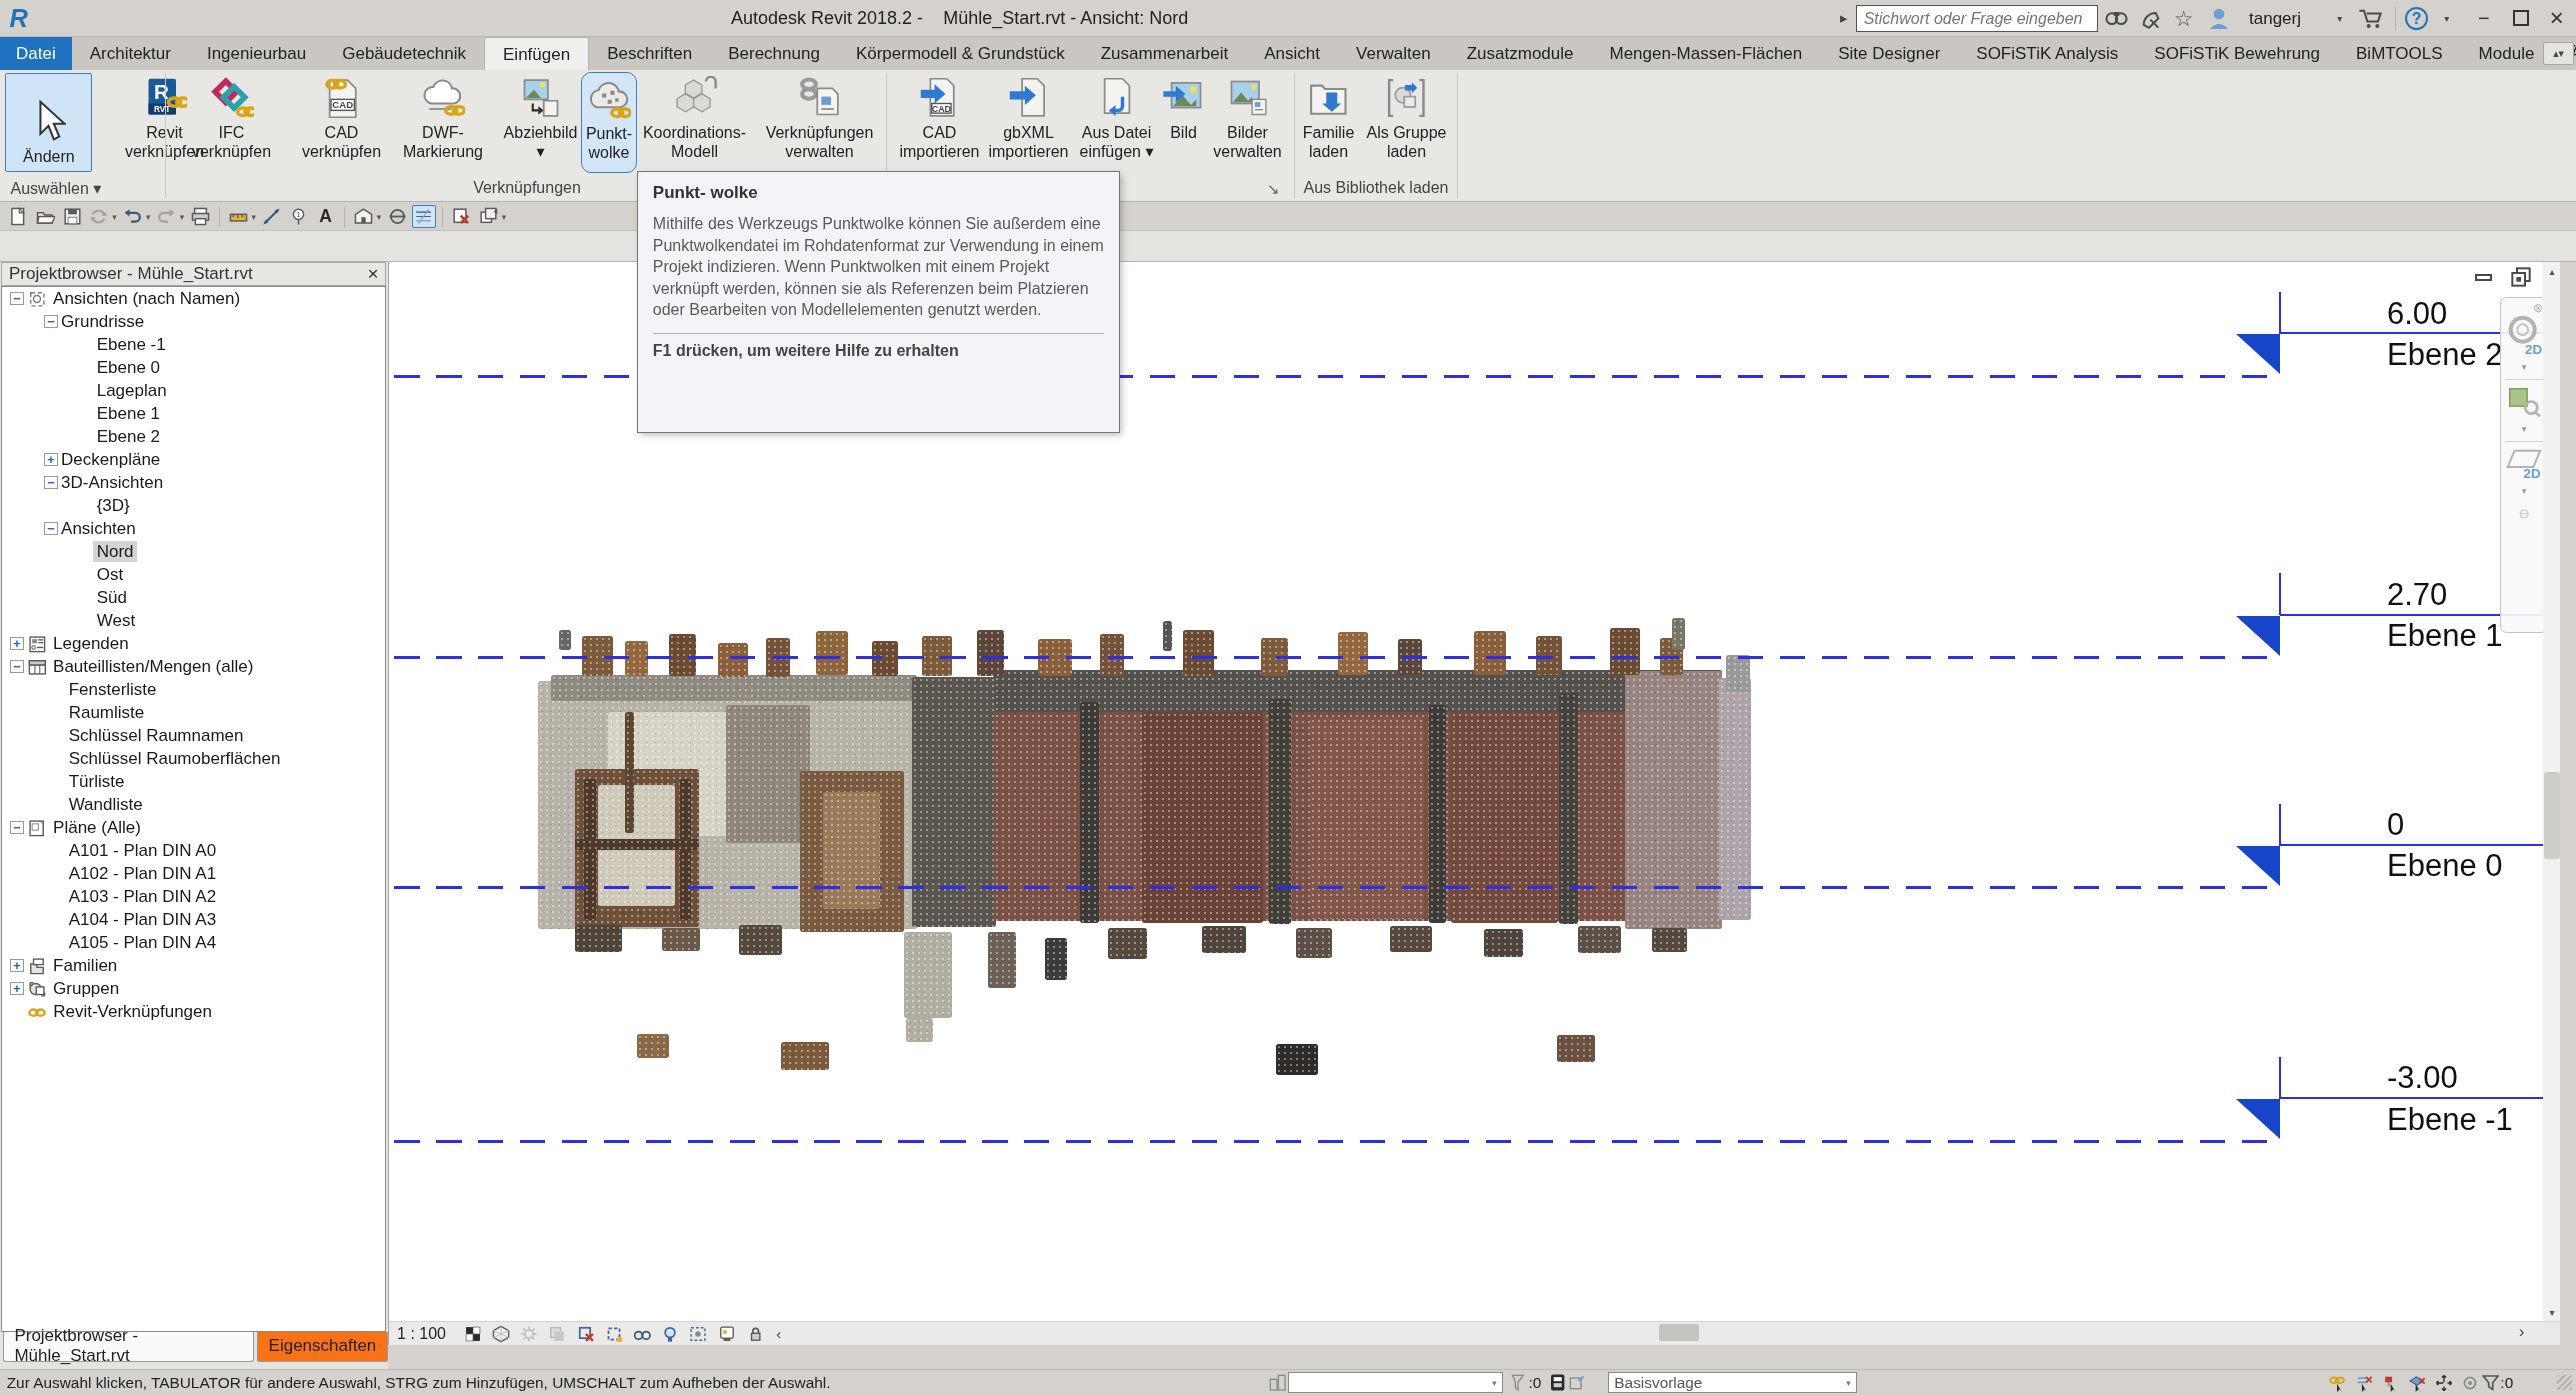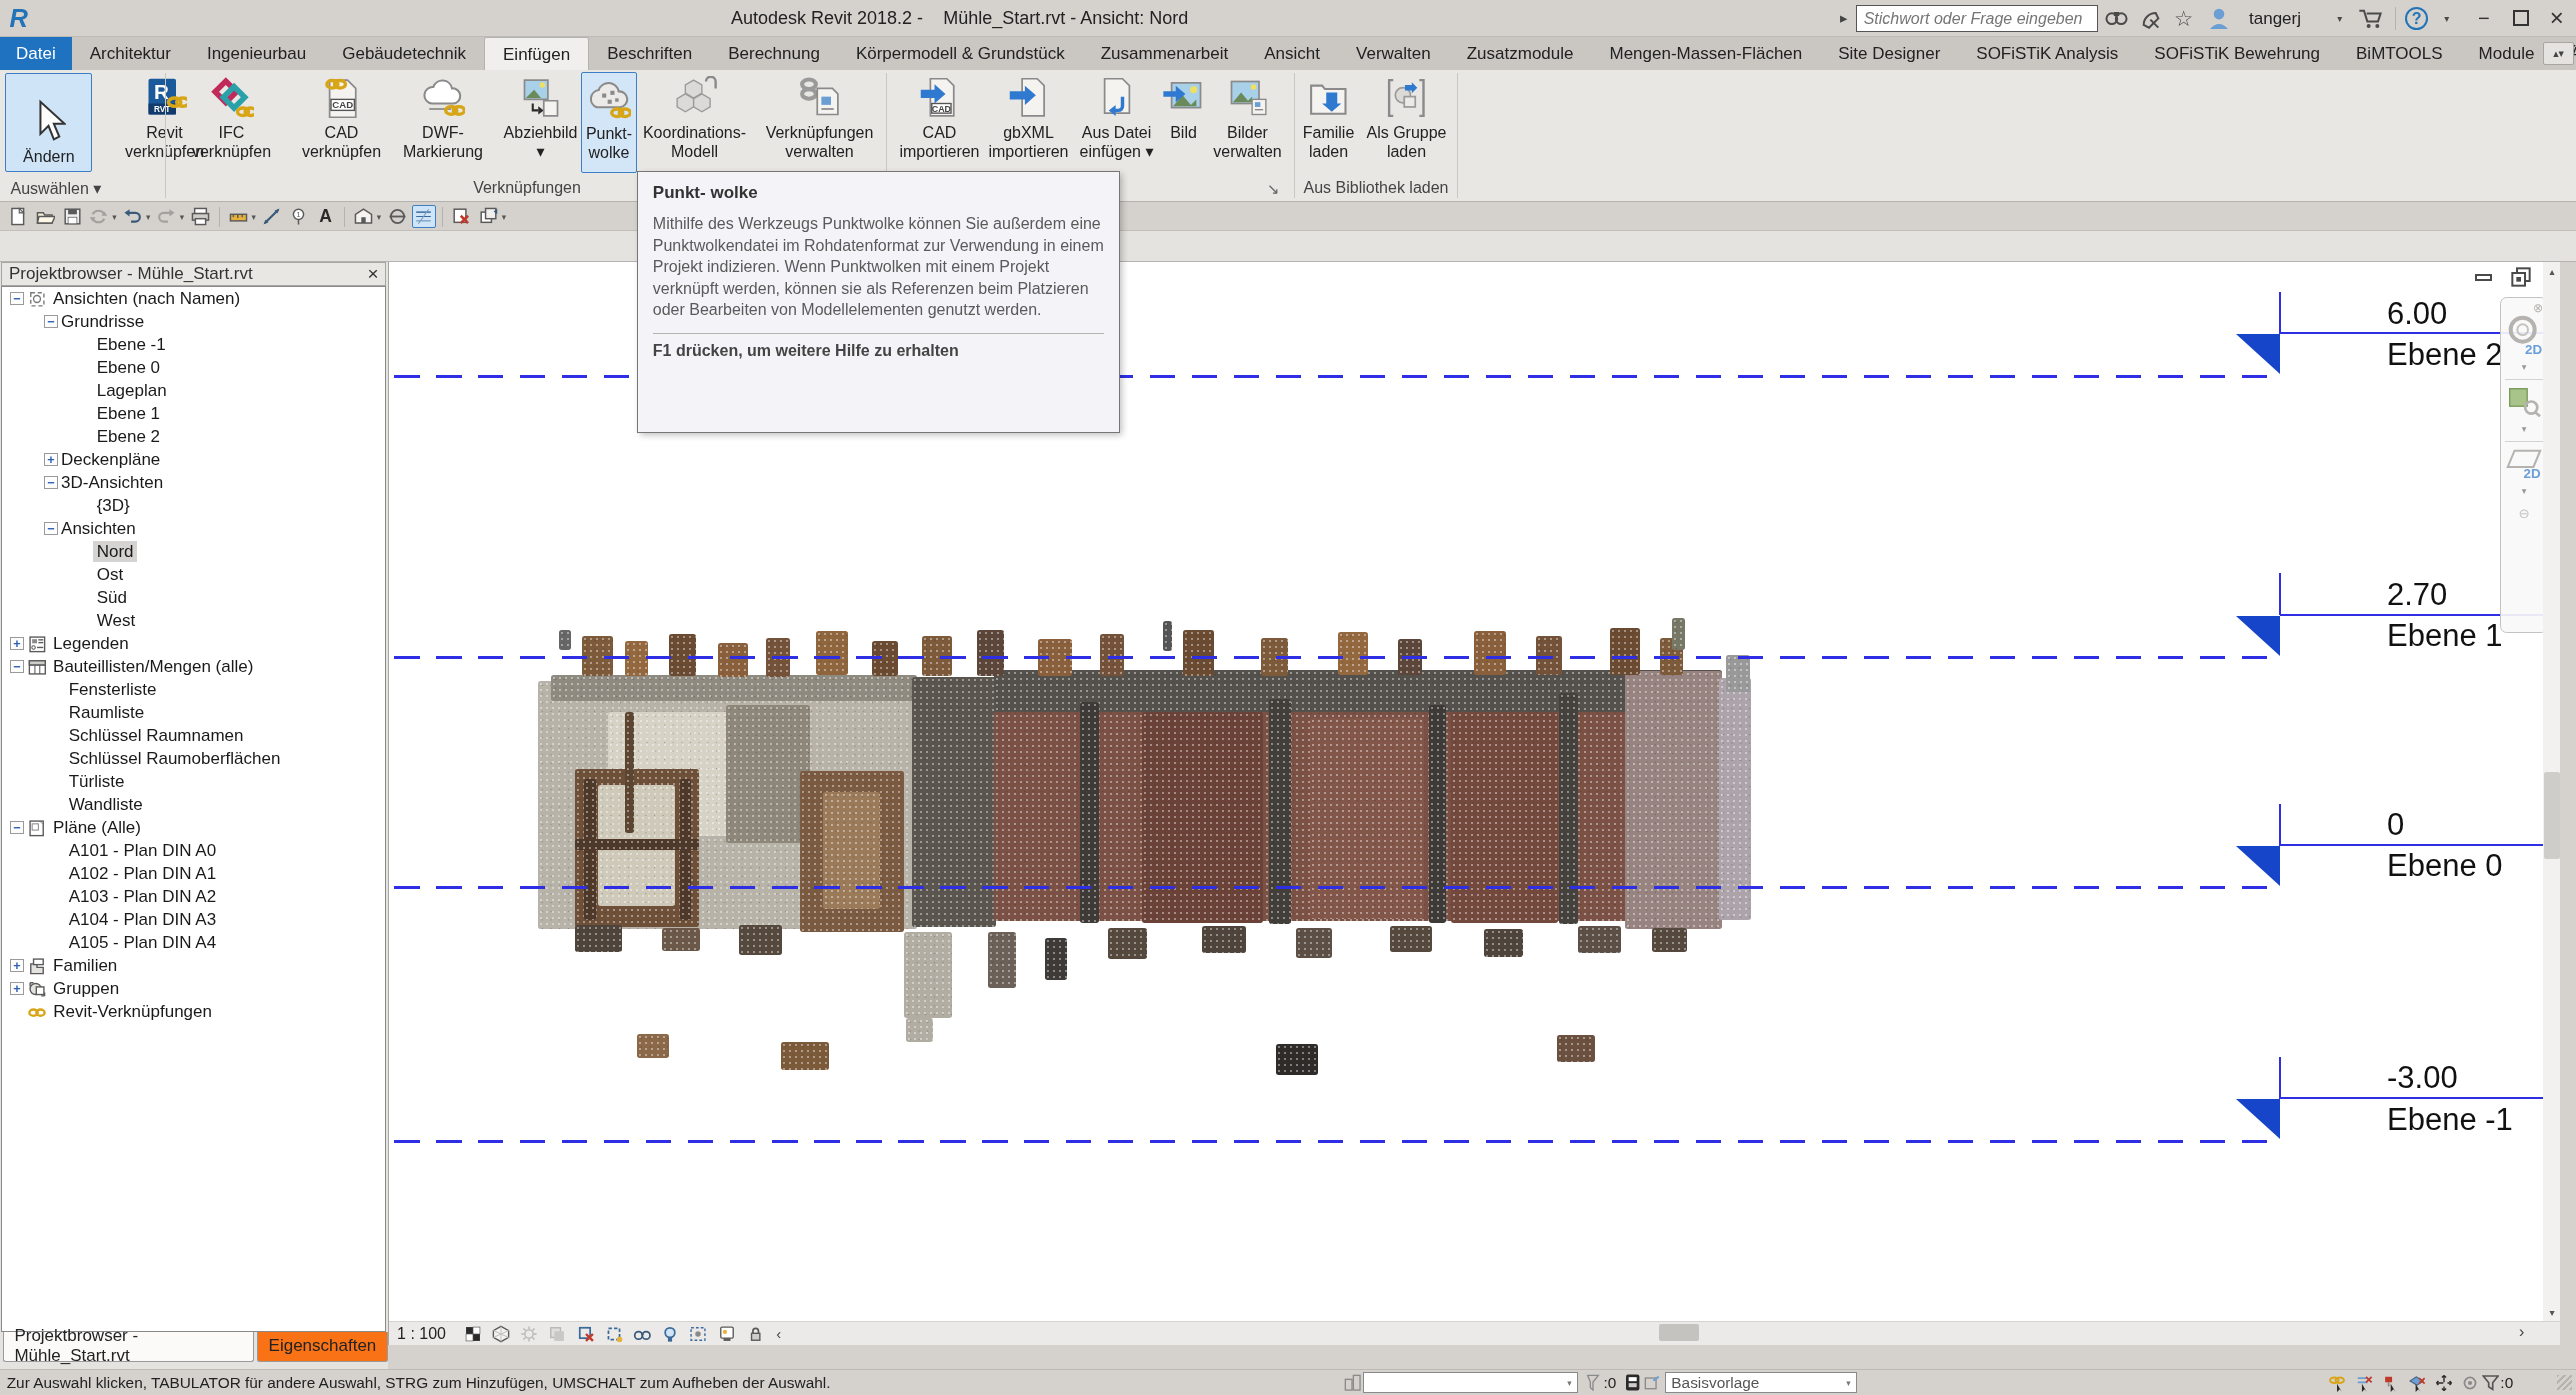--- a/index.html
+++ b/index.html
@@ -23,21 +23,21 @@
   .rtab.file{background:#1f72c0;color:#fff;padding:0 16px}
   .rtab.active{background:#f1efed;border:0.7px solid #b5b3af;border-bottom:none;border-radius:2.7px 2.7px 0 0}
   #ribbon-collapse{left:2543px;top:42px;width:31px;height:23px;font-size:10.7px;color:#444;
     display:flex;align-items:center;justify-content:center;border:0.7px solid #a8a6a2;border-radius:2px;background:#e5e3e0}
   
   #ribbon{left:0;top:70px;width:2576px;height:132px;background:#e9e7e4;border-bottom:0.7px solid #b5b3af}
   .psep{top:3.4px;width:0.7px;height:125px;background:#c9c7c3}
   .rbtn{top:2px;height:101px;display:flex;flex-direction:column;align-items:center;cursor:default}
   .rbtn .ric{width:44px;height:44px;margin-top:4px}
   .rbtn .rlab{font-size:16px;line-height:19.5px;text-align:center;color:#222;margin-top:2.7px;white-space:pre}
-  .rbtn.hl{border:1.3px solid #3d7fc4;background:#d2e6f7;border-radius:2px}
+  .rbtn.hl{border:1.3px solid #3d7fc4;background:#d2e6f7;border-radius:10px}
   #modify-btn{left:5.4px;top:3.4px;width:87px;height:99px;border:1.3px solid #3d7fc4;background:#cfe4f6;border-radius:2px;
     display:flex;flex-direction:column;align-items:center;justify-content:flex-end;padding-bottom:5.4px}
   #modify-btn .rlab{font-size:16px;color:#222}
   .plabel{top:109px;height:20px;font-size:16px;color:#444;text-align:center}
   #launcher{left:1267px;top:110px;font-size:14.8px;color:#666}
   
   #qat{left:0;top:203px;width:2576px;height:28px;background:#d5d2ce;border-bottom:0.7px solid #c2bfbb;
     display:flex;align-items:center;padding-left:6.7px;gap:2.7px}
   .qic{width:24px;height:23px;display:flex;align-items:center;justify-content:center}
   .qic.dis{opacity:.4}
@@ -900,21 +900,21 @@
         <rect x="7" y="6" width="12" height="6" fill="#fff"></rect>
         <rect x="7" y="15" width="12" height="6" fill="#cfcdc9"></rect>
       </svg>
   </span>
   <span class="sic">
     <svg width="17.4" height="17.4" viewBox="0 0 26 26">
         <rect x="2" y="6" width="16" height="16" fill="none" stroke="#8a8a8a" stroke-width="2"></rect>
         <path d="M14 10 l8 -6" stroke="#6b9fd4" stroke-width="3" fill="none"></path>
       </svg>
   </span>
-  <span class="combo" style="width:192px;margin-left:2px">
+  <span class="combo" style="width:249px;margin-left:20px">
       <span>Basisvorlage</span>
       <span class="car">▾</span>
     </span>
   <span style="width:470px"></span>
   <span id="status-toggles" style="display:flex;gap:6.7px">
       <span class="sic">
         <svg width="18" height="18" viewBox="0 0 26 26">
           <ellipse cx="9" cy="9" rx="6" ry="4" fill="none" stroke="#d8a516" stroke-width="3"></ellipse>
           <ellipse cx="17" cy="9" rx="6" ry="4" fill="none" stroke="#d8a516" stroke-width="3"></ellipse>
           <polygon points="13,14 13,26 17,22 20,26" fill="#2a2a2a"></polygon>

